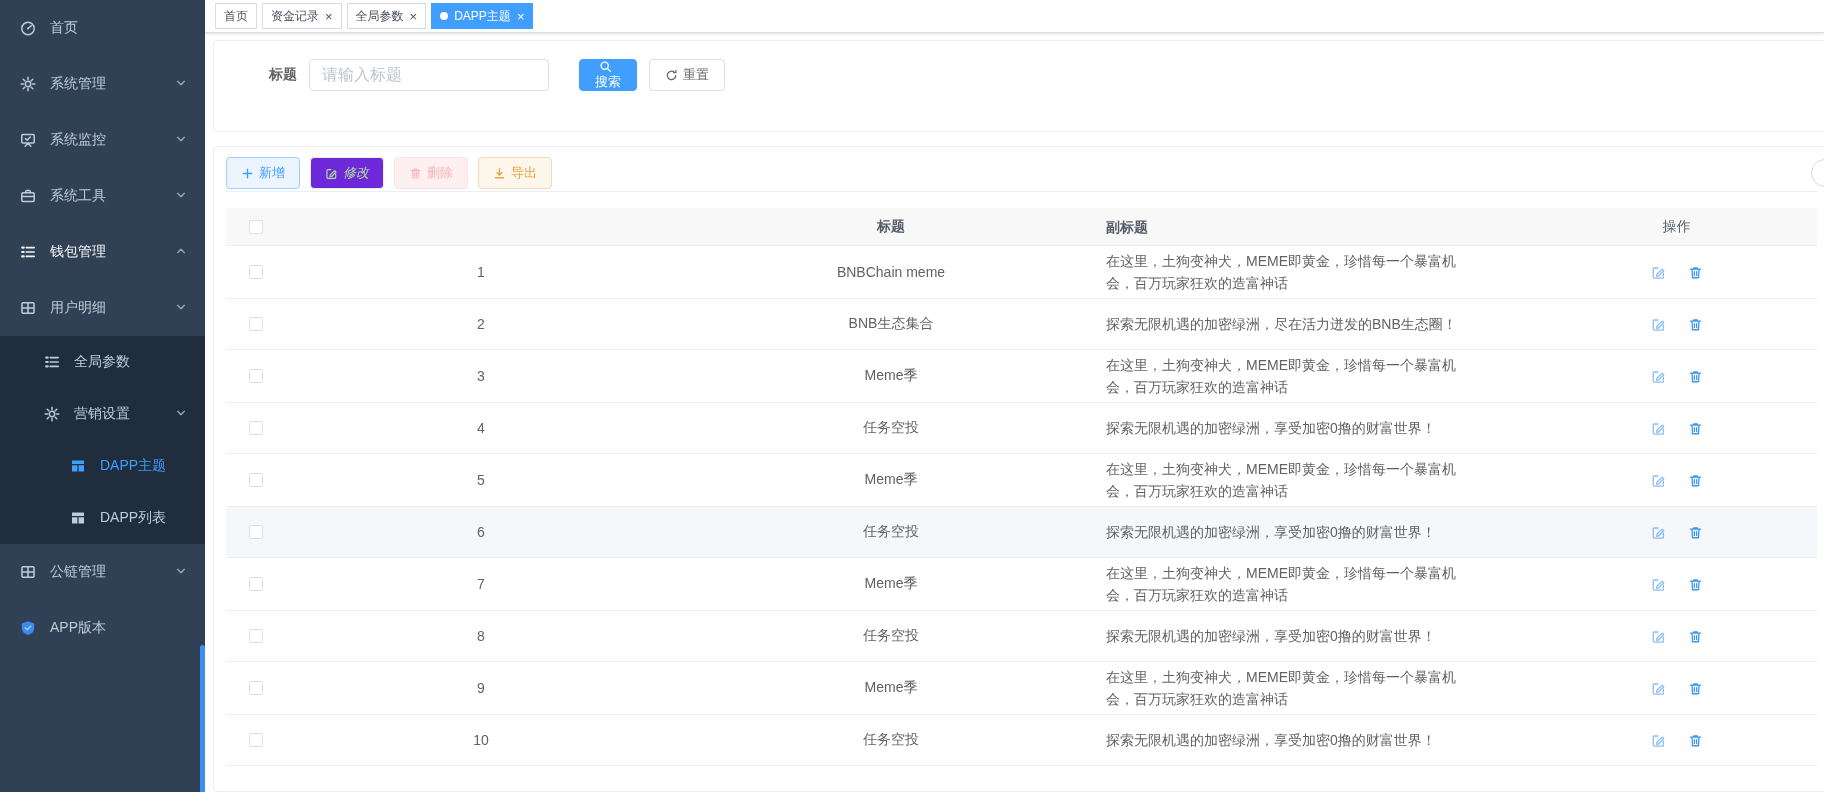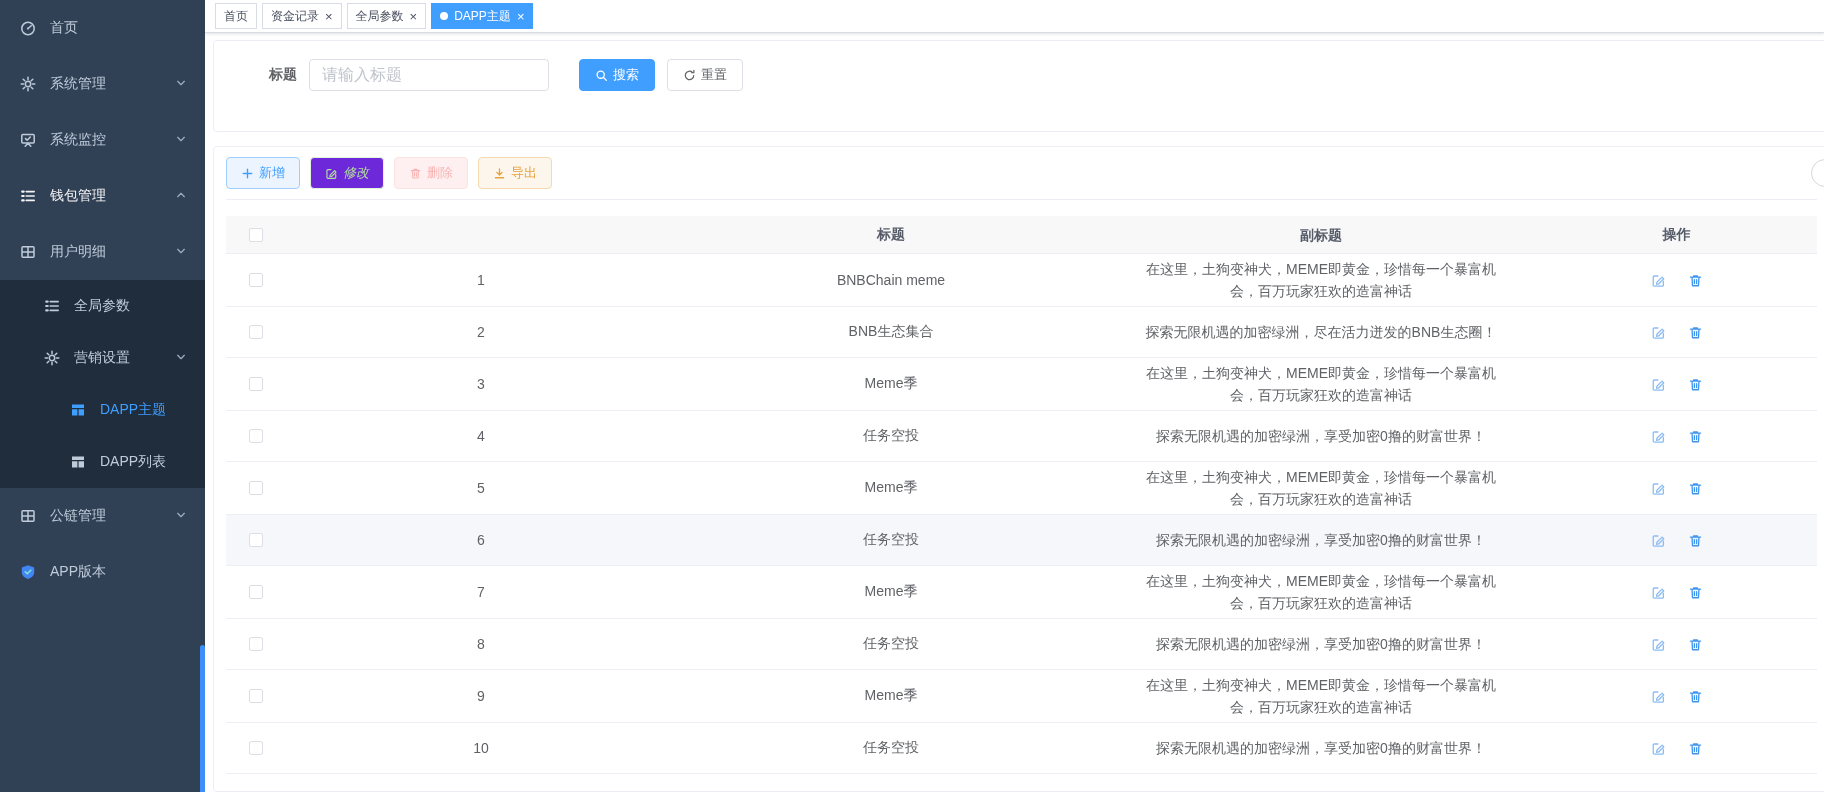--- a/index.html
+++ b/index.html
@@ -31,44 +31,44 @@
   .tag.active { background:#409eff; border-color:#409eff; color:#fff; }
   .tag .dot { width:8px; height:8px; border-radius:50%; background:#fff; margin-right:6px; }
 
   .search-card { margin:7px -6px 0 8px; border:1px solid #ebeef5; border-radius:4px; background:#fff; padding:18px 0 40px 55px; display:flex; align-items:center; }
   .search-card label { font-size:14px; font-weight:700; color:#606266; margin-right:12px; }
   .inp { width:240px; height:32px; border:1px solid #dcdfe6; border-radius:4px; padding:0 12px; font-size:16px; color:#606266; outline:none; }
   .inp::placeholder { color:#c0c4cc; }
 
   .btn { display:inline-flex; align-items:center; justify-content:center; height:32px; padding:0 15px; border-radius:4px; font-size:13px; border:1px solid #dcdfe6; background:#fff; color:#606266; cursor:pointer; white-space:nowrap; }
   .btn .ic { width:13px; height:13px; margin-right:5px; }
-  .btn-primary { background:#409eff; border-color:#409eff; color:#fff; margin-left:30px; }
+  .btn-primary { background:#409eff; border-color:#409eff; color:#fff; margin-left:30px;flex-direction:column; }
   .btn-reset { margin-left:12px; }
 
   .table-card { margin:14px -6px 0 8px; border:1px solid #ebeef5; border-radius:4px; background:#fff; padding:10px 12px; flex:1; }
-  .toolbar { display:flex; align-items:center; padding-bottom:10px; border-bottom:1px solid #ebeef5; position:relative; }
+  .toolbar { display:flex; align-items:center; padding-bottom:2px; border-bottom:1px solid #ebeef5; position:relative; }
   .toolbar .btn { margin-right:10px; padding:0 14px; }
   .plain-primary { background:#ecf5ff; border-color:#a0cfff; color:#409eff; }
   .plain-success { background:#6d28d9; border-color:#e1f3d8; color:#b3e19d; cursor:not-allowed;font-style:italic; }
   .plain-danger  { background:#fef0f0; border-color:#fde2e2; color:#f9b4b4; cursor:not-allowed; }
   .plain-warning { background:#fdf6ec; border-color:#f5dab1; color:#e6a23c; }
   .circle-btn { position:absolute; right:-22px; top:2px; width:28px; height:28px; border:1px solid #d6d8db; border-radius:50%; background:#fff; }
 
   
   .table { margin-top:16px; font-size:14px; color:#606266; }
   .tr { display:flex; align-items:center; border-bottom:1px solid #ebeef5; min-height:51px; }
   .tr.hl { background:#f5f7fa; }
   .th-row { background:#f8f8f9; min-height:38px; font-weight:700; color:#555c68; }
   .c-check { width:60px; flex:none; display:flex; justify-content:center; }
   .c-num   { width:390px; flex:none; text-align:center; }
   .c-title { width:430px; flex:none; text-align:center; }
-  .c-sub   { width:430px; flex:none; text-align:center; line-height:22px; padding:4px 0; }
+  .c-sub   { width:430px; flex:none; text-align:left; line-height:22px; padding:4px 0; }
   .c-sub .inner { max-width:352px; margin:0 auto; display:inline-block; }
   .c-ops   { flex:1; display:flex; justify-content:center; align-items:center; gap:22px; }
-  .th-row .c-ops { font-weight:700; }
+  .th-row .c-ops { font-weight:400; }
   .checkbox { width:14px; height:14px; border:1px solid #dcdfe6; border-radius:2px; background:#fff; cursor:pointer; }
   .op { width:15px; height:15px; cursor:pointer; }
   .op-edit { color:#8cbdf2; }
   .op-del  { color:#3e96f0; }
 </style>
 </head>
 <body>
 
 <svg width="0" height="0" style="position:absolute">
   <symbol id="i-gauge" viewBox="0 0 16 16" fill="none" stroke="currentColor" stroke-width="1.5" stroke-linecap="round" stroke-linejoin="round">
@@ -153,20 +153,29 @@
     <span class="lbl">系统管理</span>
     <span class="chev"><svg class="ic">
           <use href="#i-chev-down"></use>
         </svg></span>
   </div>
   <div class="menu-item">
     <svg class="ic">
         <use href="#i-monitor"></use>
       </svg>
     <span class="lbl">系统监控</span>
+    <span class="chev"><svg class="ic">
+          <use href="#i-chev-down"></use>
+        </svg></span>
+  </div>
+  <div class="menu-item">
+    <svg class="ic">
+        <use href="#i-toolbox"></use>
+      </svg>
+    <span class="lbl">系统工具</span>
     <span class="chev"><svg class="ic">
           <use href="#i-chev-down"></use>
         </svg></span>
   </div>
   <div class="menu-item open">
     <svg class="ic">
         <use href="#i-list"></use>
       </svg>
     <span class="lbl">钱包管理</span>
     <span class="chev"><svg class="ic">

